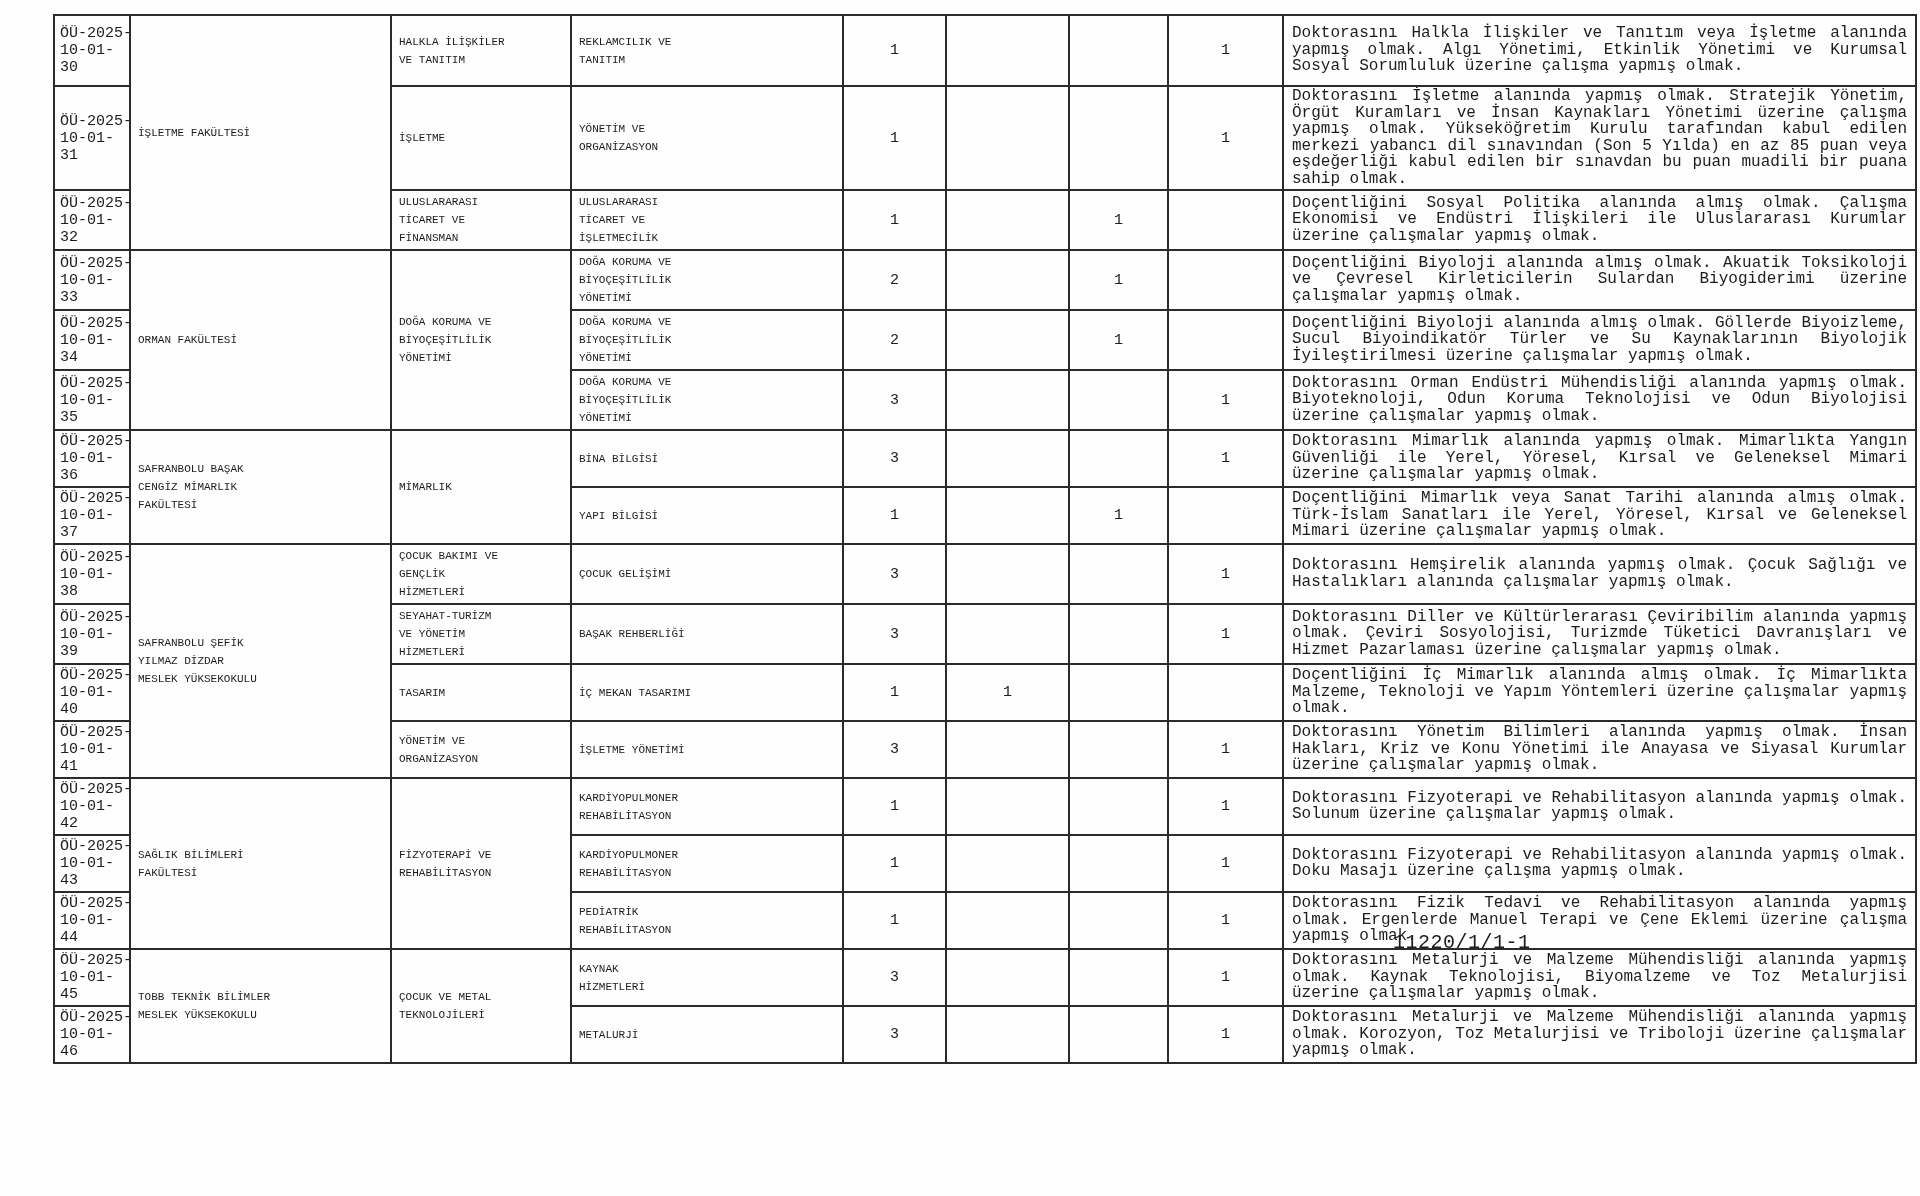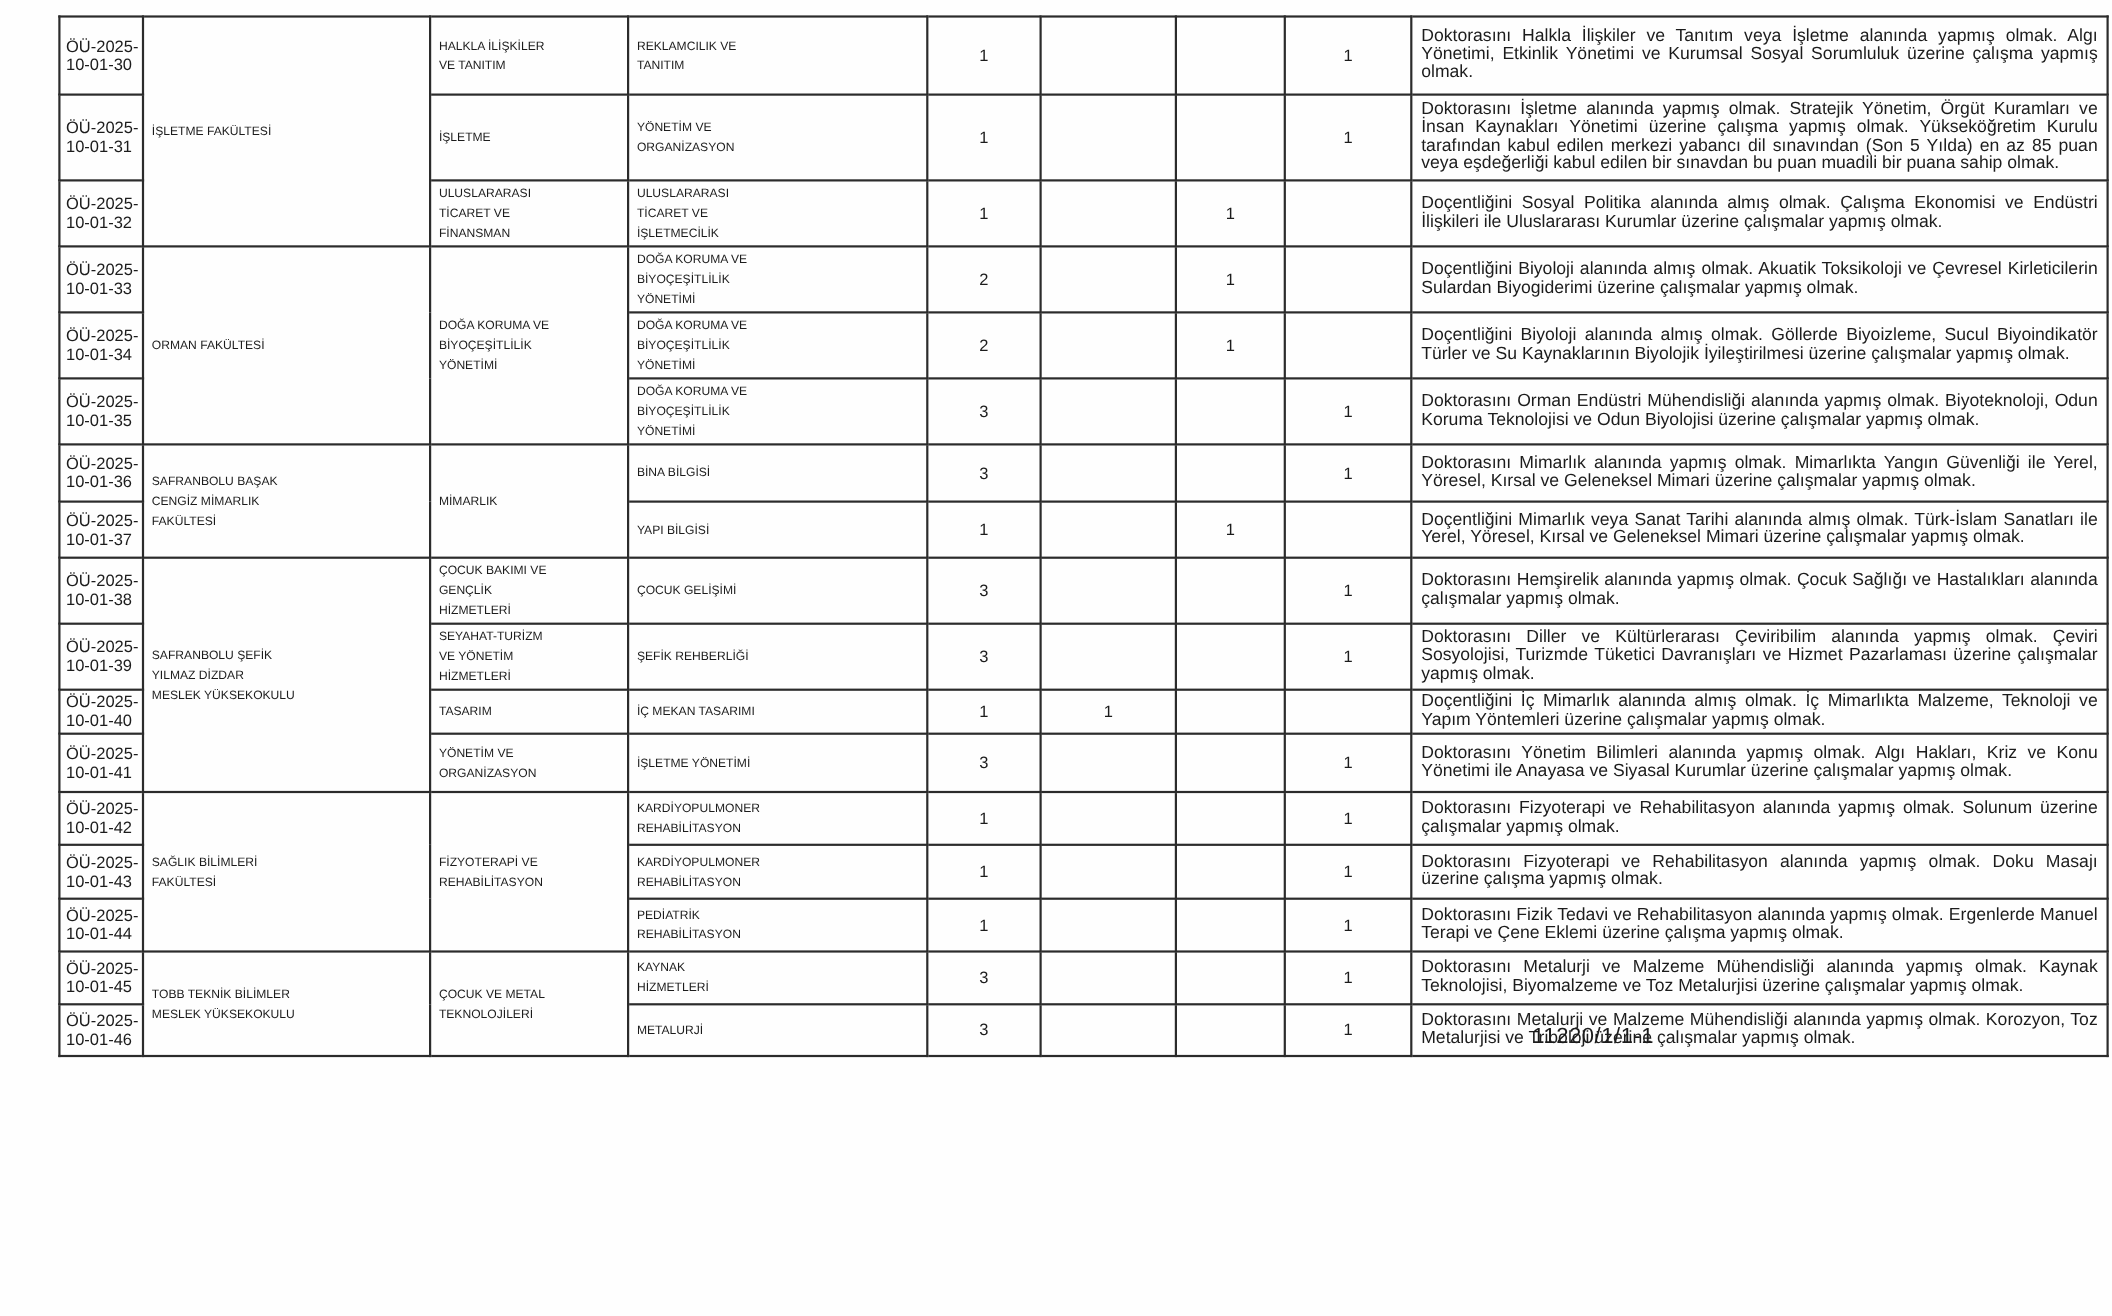--- a/index.html
+++ b/index.html
@@ -1,20 +1,20 @@
 <!DOCTYPE html>
 <html><head>
 <meta charset="utf-8">
 <style>
   html,body{margin:0;padding:0;background:#ffffff;}
   .page{
     position:relative;
     width:1920px;height:1196px;
     background:#fefefe;
-    font-family:Liberation Sans, sans-serif;
+    font-family:Liberation Mono, monospace;
     color:#1c1c1c;
     overflow:hidden;
   }
   table.grid{
     position:absolute;left:53px;top:14px;
     width:1862px;
     border-collapse:collapse;
     table-layout:fixed;
   }
   table.grid td{
@@ -190,21 +190,21 @@
           <td class="c-num"></td>
           <td class="c-num">1</td>
           <td class="c-req">Doktorasını Hemşirelik alanında yapmış olmak. Çocuk Sağlığı ve Hastalıkları alanında çalışmalar yapmış olmak.</td>
         </tr>
         <tr style="height: 57px;">
           <td class="c-code">ÖÜ-2025-
 10-01-39</td>
           <td class="c-dept">SEYAHAT-TURİZM
 VE YÖNETİM
 HİZMETLERİ</td>
-          <td class="c-prog">ŞEFİK REHBERLİĞİ</td>
+          <td class="c-prog">BAŞAK REHBERLİĞİ</td>
           <td class="c-num">3</td>
           <td class="c-num"></td>
           <td class="c-num"></td>
           <td class="c-num">1</td>
           <td class="c-req">Doktorasını Diller ve Kültürlerarası Çeviribilim alanında yapmış olmak. Çeviri Sosyolojisi, Turizmde Tüketici Davranışları ve Hizmet Pazarlaması üzerine çalışmalar yapmış olmak.</td>
         </tr>
         <tr style="height: 37px;">
           <td class="c-code">ÖÜ-2025-
 10-01-40</td>
           <td class="c-dept">TASARIM</td>
@@ -218,21 +218,21 @@
         <tr style="height: 53px;">
           <td class="c-code">ÖÜ-2025-
 10-01-41</td>
           <td class="c-dept">YÖNETİM VE
 ORGANİZASYON</td>
           <td class="c-prog">İŞLETME YÖNETİMİ</td>
           <td class="c-num">3</td>
           <td class="c-num"></td>
           <td class="c-num"></td>
           <td class="c-num">1</td>
-          <td class="c-req">Doktorasını Yönetim Bilimleri alanında yapmış olmak. Algı Hakları, Kriz ve Konu Yönetimi ile Anayasa ve Siyasal Kurumlar üzerine çalışmalar yapmış olmak.</td>
+          <td class="c-req">Doktorasını Yönetim Bilimleri alanında yapmış olmak. İnsan Hakları, Kriz ve Konu Yönetimi ile Anayasa ve Siyasal Kurumlar üzerine çalışmalar yapmış olmak.</td>
         </tr>
         <tr style="height: 48px;">
           <td class="c-code">ÖÜ-2025-
 10-01-42</td>
           <td class="c-fac" rowspan="3">SAĞLIK BİLİMLERİ
 FAKÜLTESİ</td>
           <td class="c-dept" rowspan="3">FİZYOTERAPİ VE
 REHABİLİTASYON</td>
           <td class="c-prog">KARDİYOPULMONER
 REHABİLİTASYON</td>

